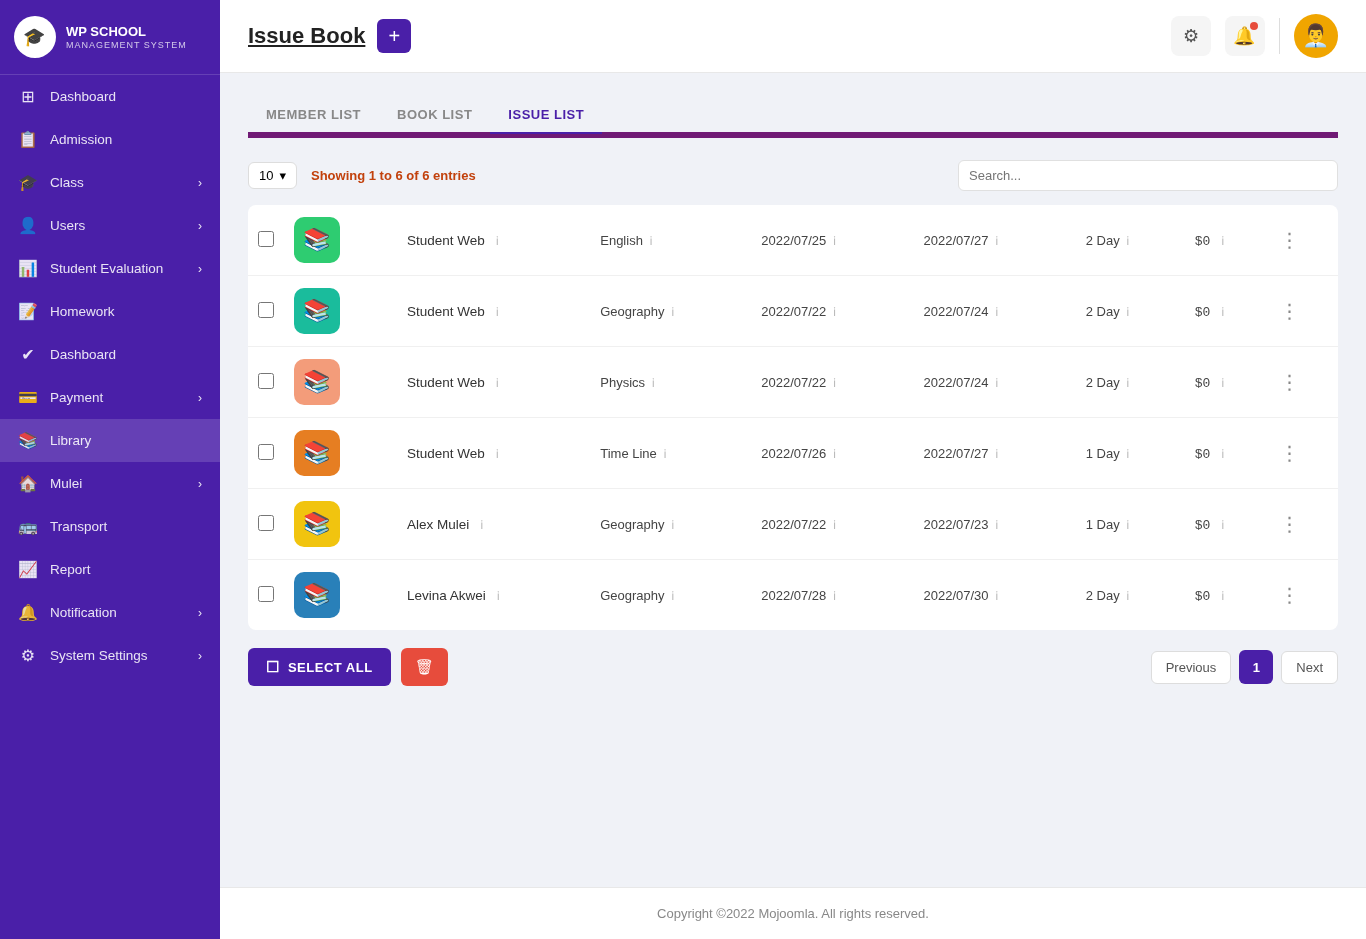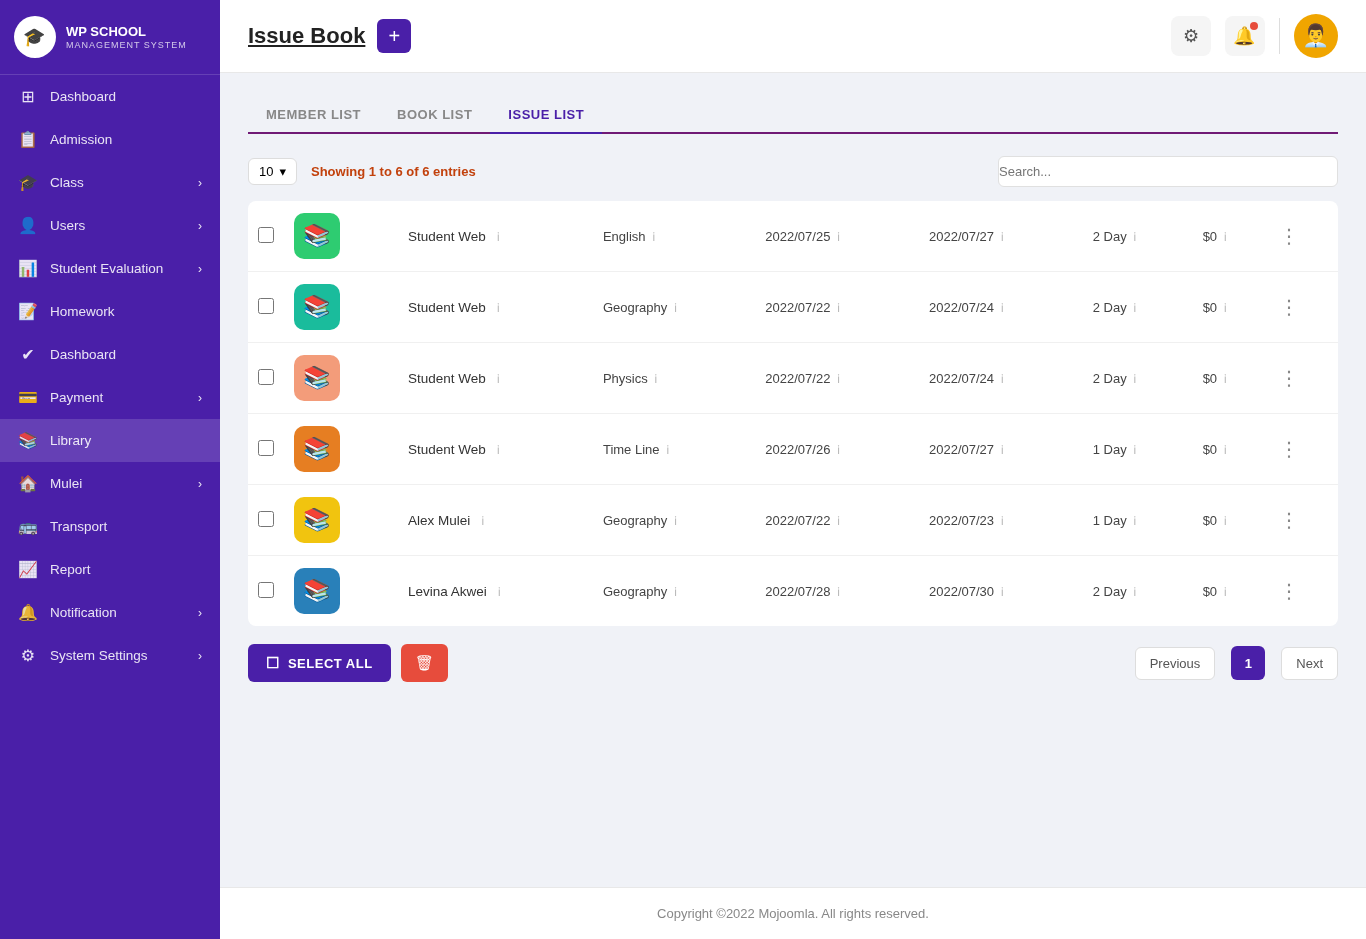--- a/index.html
+++ b/index.html
@@ -89,21 +89,21 @@
 
     #content {
       padding: 24px 28px;
       flex: 1;
     }
 
     
     .tabs {
       display: flex;
       gap: 0;
-      border-bottom: 2px solid #701a75;
+      border-bottom: 6px solid #701a75;
       margin-bottom: 22px;
     }
     .tab {
       padding: 10px 18px;
       font-size: 13px;
       font-weight: 600;
       color: #888;
       cursor: pointer;
       letter-spacing: 0.5px;
       border-bottom: 2px solid transparent;
@@ -122,65 +122,65 @@
       display: flex; align-items: flex-start;
       border: 1px solid #ddd; border-radius: 6px;
       padding: 5px 10px; background: #fff;
       font-size: 13px; gap: 6px; cursor: pointer;
     }
     .entries-text { color: #c2410c; font-size: 13px; font-weight: bold; }
     .search-input {
       margin-left: auto;
       border: 1px solid #e0e0e0;
       border-radius: 6px;
-      padding: 7px 0;
+      padding: 7px 10px;
       font-size: 13px;
       color: #888;
       background: #fff;
-      width: 340px;
+      width: 380px;
     }
 
     
     .issue-table { width: 100%; border-collapse: collapse; background: #fff; border-radius: 8px; overflow: hidden; }
     .table-row { border-bottom: 1px solid #f0f0f0; }
     .table-row:last-child { border-bottom: none; }
     .table-row td { padding: 12px 10px; vertical-align: middle; font-size: 13px; color: #444; }
     .table-row td:first-child { width: 36px; }
 
     .book-icon-wrap {
       width: 46px; height: 46px; border-radius: 10px;
       display: flex; align-items: center; justify-content: center;
       font-size: 22px; color: #fff;
     }
     .member-cell { display: flex; align-items: center; gap: 8px; }
     .member-name { font-size: 13.5px; color: #333; font-weight: 500; }
     .info-icon { color: #bbb; font-size: 12px; margin-left: 3px; }
     .date-cell { color: #555; font-size: 13px; }
-    .fine-cell { color: #555; font-size: 13px; }
+    .fine-cell { color: #555; font-size: 13px; font-family: Liberation Mono, monospace; }
     .more-btn { background: none; border: none; cursor: pointer; color: #888; font-size: 20px; }
 
     
     .bottom-bar {
       display: flex; align-items: center; gap: 10px;
       padding: 18px 0 4px;
     }
     .select-all-btn {
       display: flex; align-items: center; gap: 8px;
       background: #4a1fa8; color: #fff;
       border: none; border-radius: 6px;
       padding: 10px 18px; font-size: 13px; font-weight: 700;
       cursor: pointer; letter-spacing: 0.5px;
     }
     .delete-btn {
       background: #e74c3c; color: #fff;
       border: none; border-radius: 6px;
       padding: 10px 14px; font-size: 15px;
       cursor: pointer;
     }
-    .pagination { margin-left: auto; display: flex; align-items: center; gap: 16px; }
+    .pagination { margin-left: auto; display: flex; align-items: center; gap: 8px; }
     .page-btn {
       padding: 8px 14px; border-radius: 6px;
       border: 1px solid #ddd; background: #fff;
       color: #555; font-size: 13px; cursor: pointer;
     }
     .page-num {
       width: 34px; height: 34px;
       background: #4a1fa8; color: #fff;
       border-radius: 6px; display: flex; align-items: center; justify-content: center;
       font-size: 13px; font-weight: 700;

